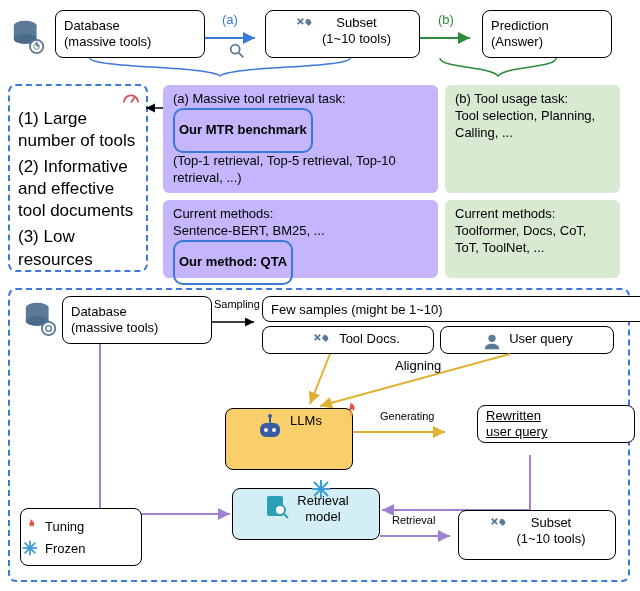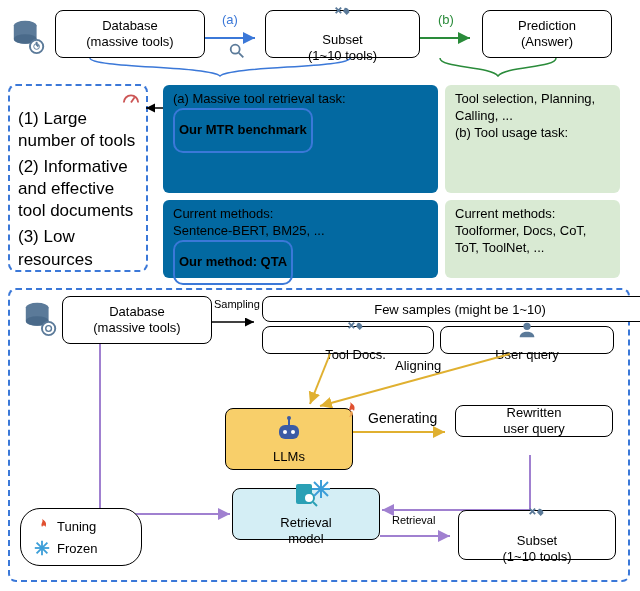--- a/index.html
+++ b/index.html
@@ -1,21 +1,21 @@
 <!DOCTYPE html>
 <html><head>
 <meta charset="utf-8">
 <style>
   * { box-sizing: border-box; margin: 0; padding: 0; }
   body { font-family: Arial, sans-serif; font-size: 13px; background: #fff; width: 640px; height: 591px; position: relative; color: #000; }
   .abs { position: absolute; }
-  .box { border: 1.5px solid #000; border-radius: 8px; background: #fff; padding: 4px 8px; text-align: center; display: flex; flex-direction: column; justify-content: center; align-items: center; }
-  .box-row { flex-direction: column; gap: 6px; }
+  .box { border: 1.5px solid #000; border-radius: 8px; background: #fff; padding: 4px 8px; text-align: center; display: flex; flex-direction: column; justify-content: center; align-items: flex-start; }
+  .box-row { flex-direction: row; gap: 6px; }
   .panel { border-radius: 6px; padding: 6px 10px; }
-  .blue-panel { background: #0369a1; }
+  .blue-panel { background: #c4b5fd; }
   .green-panel { background: #d9ead3; }
   .dashed-box { border: 2px dashed #3b78d8; border-radius: 8px; }
   .highlight { border: 2px solid #3b78d8; border-radius: 10px; padding: 12px 4px; display: inline-block; font-weight: bold; }
   .icon-sm { width: 22px; height: 22px; display: inline-block; vertical-align: middle; }
   .icon-lg { width: 38px; height: 38px; display: inline-block; vertical-align: middle; }
   .line { line-height: 1.25; }
   svg { overflow: visible; }
   .txt { line-height: 1.3; }
 </style>
 </head>
@@ -105,30 +105,31 @@
       <marker id="ah3" markerWidth="8" markerHeight="8" refX="6" refY="3" orient="auto">
         <path d="M0,0 L6,3 L0,6 Z" fill="#000"></path>
       </marker>
     </defs>
     <line x1="22" y1="8" x2="4" y2="8" stroke="#000" stroke-width="1.5" marker-end="url(#ah3)"></line>
   </svg>
 
 <div class="abs panel blue-panel txt" style="left:163px;top:85px;width:275px;height:108px;">
   <div>(a) Massive tool retrieval task:</div>
   <span class="highlight">Our MTR benchmark</span>
+  <div>(Top-1 retrieval, Top-5 retrieval, Top-10 retrieval, ...)</div>
 </div>
 <div class="abs panel blue-panel txt" style="left:163px;top:200px;width:275px;height:78px;">
   <div>Current methods:</div>
   <div>Sentence-BERT, BM25, ...</div>
   <span class="highlight">Our method: QTA</span>
 </div>
 
 <div class="abs panel green-panel txt" style="left:445px;top:85px;width:175px;height:108px;">
+  <div>(b) Tool usage task:</div>
   <div>Tool selection, Planning, Calling, ...</div>
-  <div>(b) Tool usage task:</div>
 </div>
 <div class="abs panel green-panel txt" style="left:445px;top:200px;width:175px;height:78px;">
   <div>Current methods:</div>
   <div>Toolformer, Docs, CoT, ToT, ToolNet, ...</div>
 </div>
 
 <div class="abs dashed-box" style="left:8px;top:288px;width:622px;height:294px;"></div>
 
 <span class="abs icon-lg" style="left:22px;top:300px;">
 <svg viewBox="0 0 40 40">
@@ -202,23 +203,23 @@
     </svg></span>
 
 <svg class="abs" style="left:353px;top:424px;" width="100" height="16">
     <defs>
       <marker id="ahY2" markerWidth="8" markerHeight="8" refX="6" refY="3" orient="auto">
         <path d="M0,0 L6,3 L0,6 Z" fill="#e0b030"></path>
       </marker>
     </defs>
     <line x1="0" y1="8" x2="92" y2="8" stroke="#e0b030" stroke-width="2" marker-end="url(#ahY2)"></line>
   </svg>
-<div class="abs" style="left:368px;top:410px;font-size:14px;">Generating</div>
-
-<div class="abs box line" style="left:455px;top:405px;width:158px;height:32px;">
+<div class="abs" style="left:380px;top:410px;font-size:11px;">Generating</div>
+
+<div class="abs box line" style="left:477px;top:405px;width:158px;height:38px;text-decoration:underline;">
   <div>Rewritten</div>
   <div>user query</div>
 </div>
 
 <svg class="abs" style="left:60px;top:344px;" width="260" height="185">
     <defs>
       <marker id="ahP" markerWidth="8" markerHeight="8" refX="6" refY="3" orient="auto">
         <path d="M0,0 L6,3 L0,6 Z" fill="#a080d0"></path>
       </marker>
     </defs>
@@ -268,21 +269,21 @@
   <span class="icon-sm"><svg viewBox="0 0 24 24">
         <path d="M4 4l6 6M10 4l-6 6" stroke="#5b7a99" stroke-width="2"></path>
         <path d="M14 4c3 0 5 2 5 5l-3 3-4-4 2-4z" fill="#5b7a99"></path>
       </svg></span>
   <span>
     <div>Subset</div>
     <div>(1~10 tools)</div>
   </span>
 </div>
 
-<div class="abs box" style="left:20px;top:508px;width:122px;height:58px;align-items:flex-start;padding:6px 12px;border-radius:20px;">
+<div class="abs box" style="left:20px;top:508px;width:122px;height:58px;align-items:flex-start;padding:6px 0;">
   <div style="display:flex;align-items:center;gap:6px;">
     <span class="icon-sm" style="width:18px;height:18px;"><svg viewBox="0 0 20 20">
           <path d="M10 2c2 4-2 5 0 9 1-2 3-2 4 0 2-6-2-7-4-9z" fill="#e05030"></path>
         </svg></span>
     <span>Tuning</span>
   </div>
   <div style="display:flex;align-items:center;gap:6px;margin-top:4px;">
     <span class="icon-sm" style="width:18px;height:18px;"><svg viewBox="0 0 20 20">
           <g stroke="#3b9ed8" stroke-width="2">
             <line x1="10" y1="2" x2="10" y2="18"></line>

